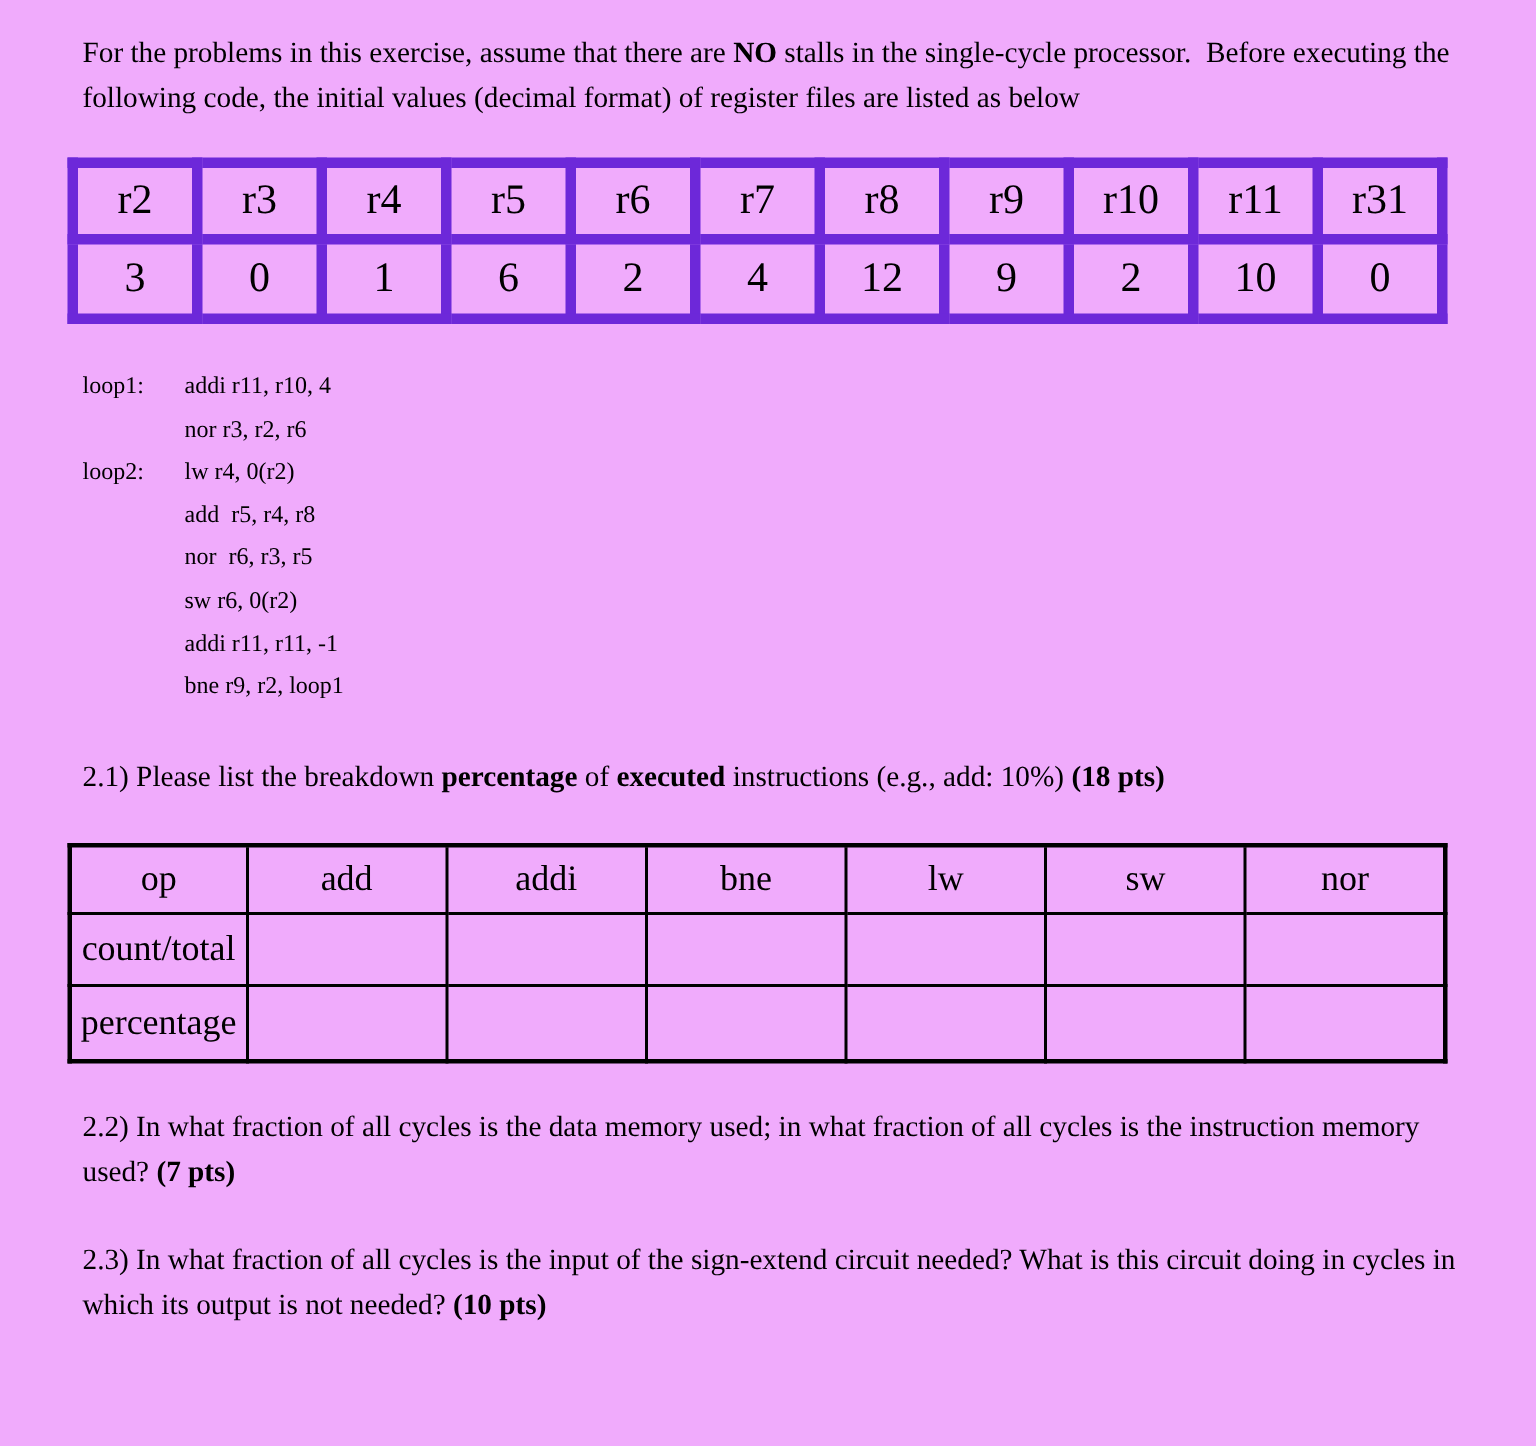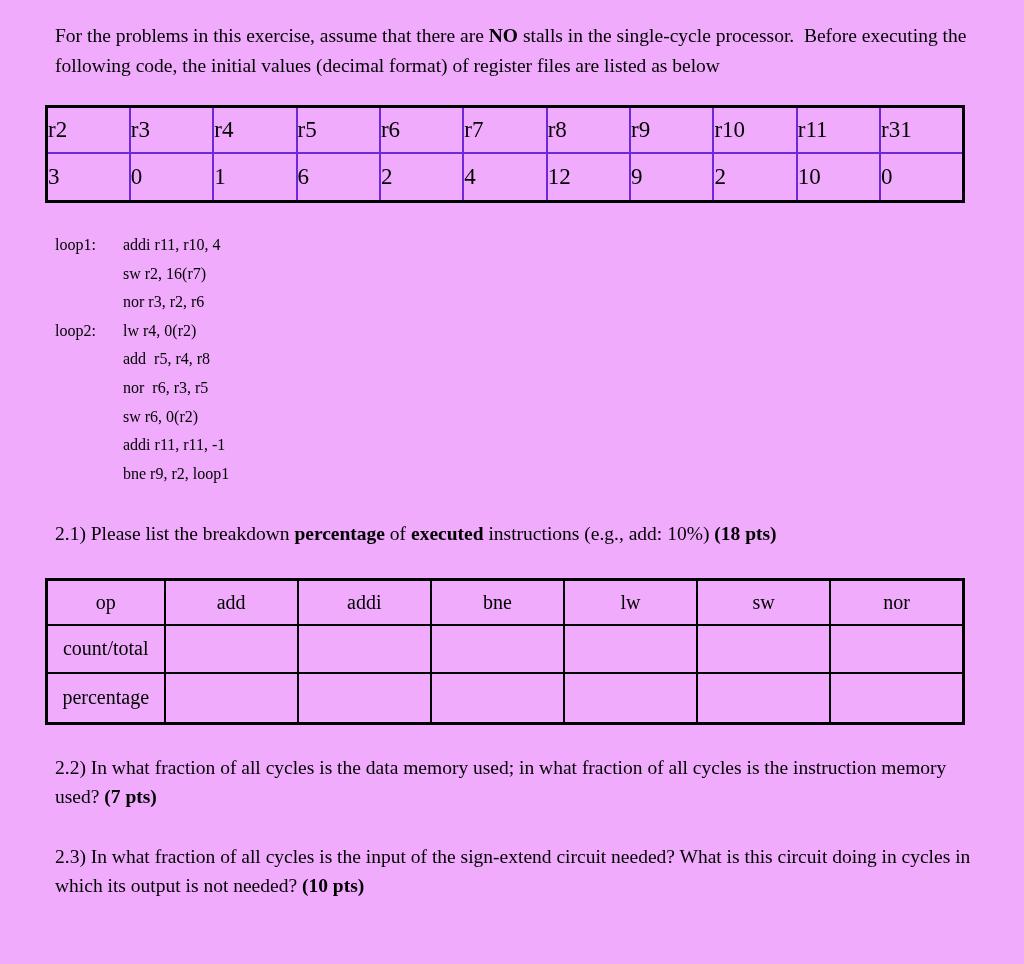--- a/index.html
+++ b/index.html
@@ -29,23 +29,24 @@
 
   table.reg {
     margin-left: 45px;
     margin-top: 25px;
     width: 920px;
     border-collapse: collapse;
     table-layout: fixed;
     border: 3px solid #000;
   }
   table.reg td {
-    border: 2px solid #6d28d9;
+    border: 7px solid #6d28d9;
+    text-align: center;
     vertical-align: middle;
-    font-size: 23px;
+    font-size: 28px;
     padding: 0;
   }
   table.reg tr.hdr td { height: 44px; }
   table.reg tr.val td { height: 46px; }
 
   .code {
     margin-left: 55px;
     margin-top: 28px;
     font-size: 16px;
     line-height: 28.6px;
@@ -65,21 +66,21 @@
     margin-top: 29px;
     width: 920px;
     border-collapse: collapse;
     table-layout: fixed;
     border: 3px solid #000;
   }
   table.breakdown td {
     border: 2px solid #000;
     text-align: center;
     vertical-align: middle;
-    font-size: 20px;
+    font-size: 24px;
     padding: 0;
   }
   table.breakdown tr.hdr td { height: 43px; }
   table.breakdown tr.row1 td { height: 46px; }
   table.breakdown tr.row2 td { height: 48px; }
 
   .q22 { margin-top: 28px; }
   .q23 { margin-top: 30px; }
 </style>
 </head>
@@ -120,24 +121,20 @@
   </tbody>
     </table>
 
   <div class="code">
     <div class="code-line">
         <span class="code-label">loop1:</span>
         <span class="code-text">addi r11, r10, 4</span>
       </div>
     <div class="code-line">
         <span class="code-label"></span>
-        <span class="code-text">sw r2, 16(r7)</span>
-      </div>
-    <div class="code-line">
-        <span class="code-label"></span>
         <span class="code-text">nor r3, r2, r6</span>
       </div>
     <div class="code-line">
         <span class="code-label">loop2:</span>
         <span class="code-text">lw r4, 0(r2)</span>
       </div>
     <div class="code-line">
         <span class="code-label"></span>
         <span class="code-text">add  r5, r4, r8</span>
       </div>

